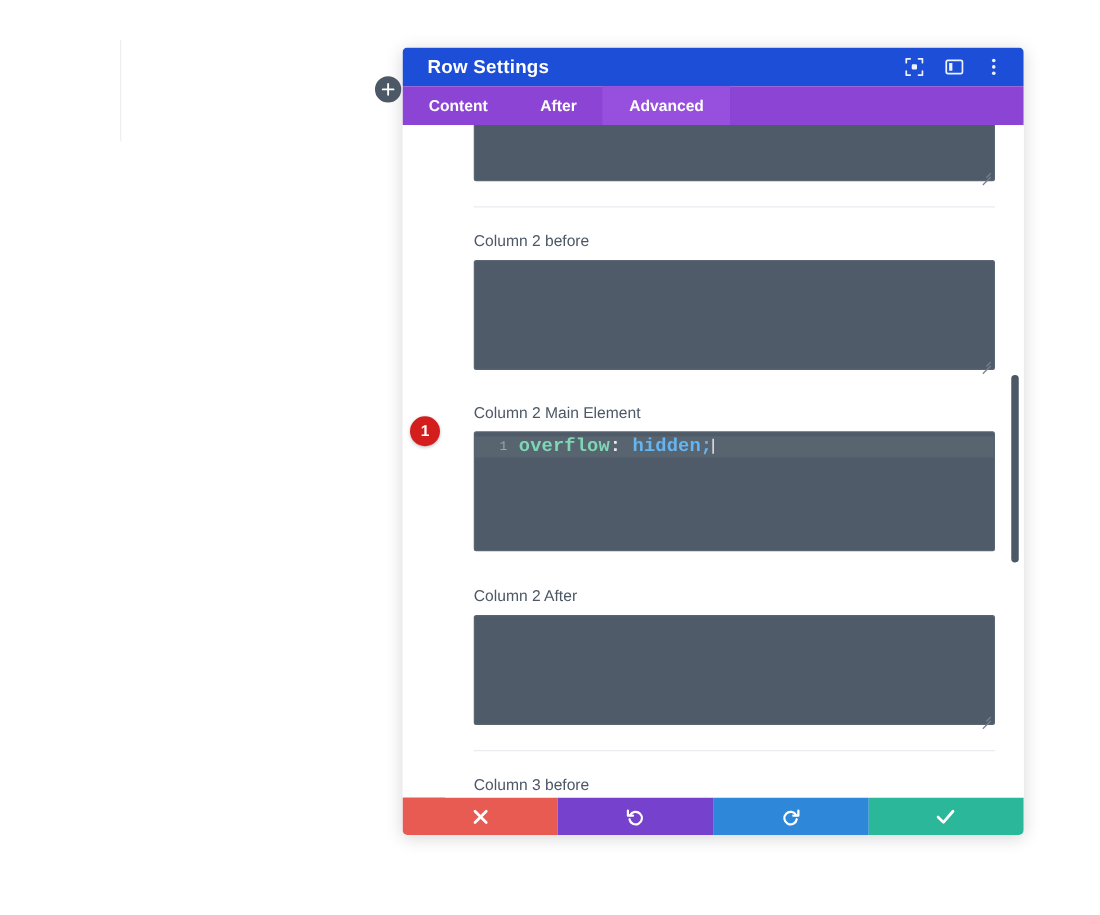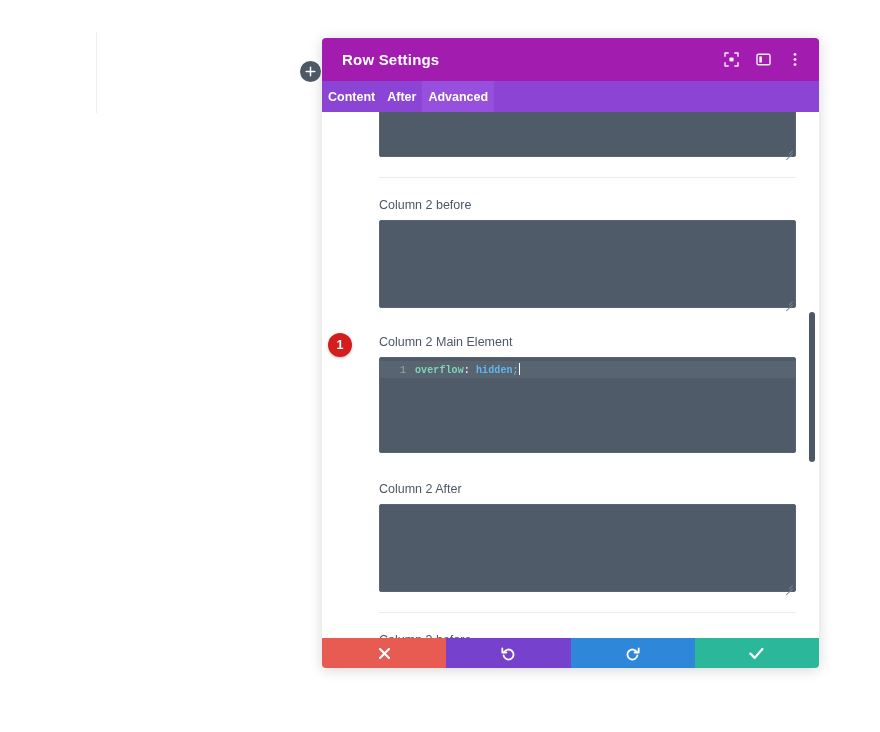--- a/index.html
+++ b/index.html
@@ -58,22 +58,22 @@
     border-radius: 4px;
     overflow: hidden;
     box-shadow: 0 2px 14px rgba(0,0,0,0.16);
     display: flex;
     flex-direction: column;
     background: #ffffff;
   }
 
   
   .modal-header {
-    height: 43px;
-    background: #a21caf;
+    height: 31px;
+    background: #1d4ed8;
     display: flex;
     align-items: center;
     padding: 0 16px 0 20px;
     flex: none;
   }
   .modal-title {
     color: #ffffff;
     font-size: 15px;
     font-weight: bold;
     letter-spacing: .2px;
@@ -103,21 +103,21 @@
     align-items: stretch;
     flex: none;
   }
   .tab {
     display: flex;
     align-items: center;
     justify-content: center;
     color: #ffffff;
     font-size: 12.5px;
     font-weight: bold;
-    padding: 0 6px;
+    padding: 0 21px;
     cursor: pointer;
     white-space: nowrap;
   }
   .tab.active { background: #9750dd; }
 
   
   .modal-body {
     flex: 1 1 auto;
     position: relative;
     background: #ffffff;
@@ -197,21 +197,21 @@
   }
   .gutter {
     color: #99a3ad;
     font-size: 10.5px;
     width: 18px;
     text-align: right;
     margin-right: 9px;
     user-select: none;
   }
   .code-text {
-    font-size: 10px;
+    font-size: 15px;
     font-weight: bold;
     white-space: pre;
     letter-spacing: .1px;
   }
   .tok-prop { color: #7fd6b5; }
   .tok-punc { color: #e9edf1; }
   .tok-val  { color: #64b5f0; }
   .caret {
     display: inline-block;
     width: 1px;

